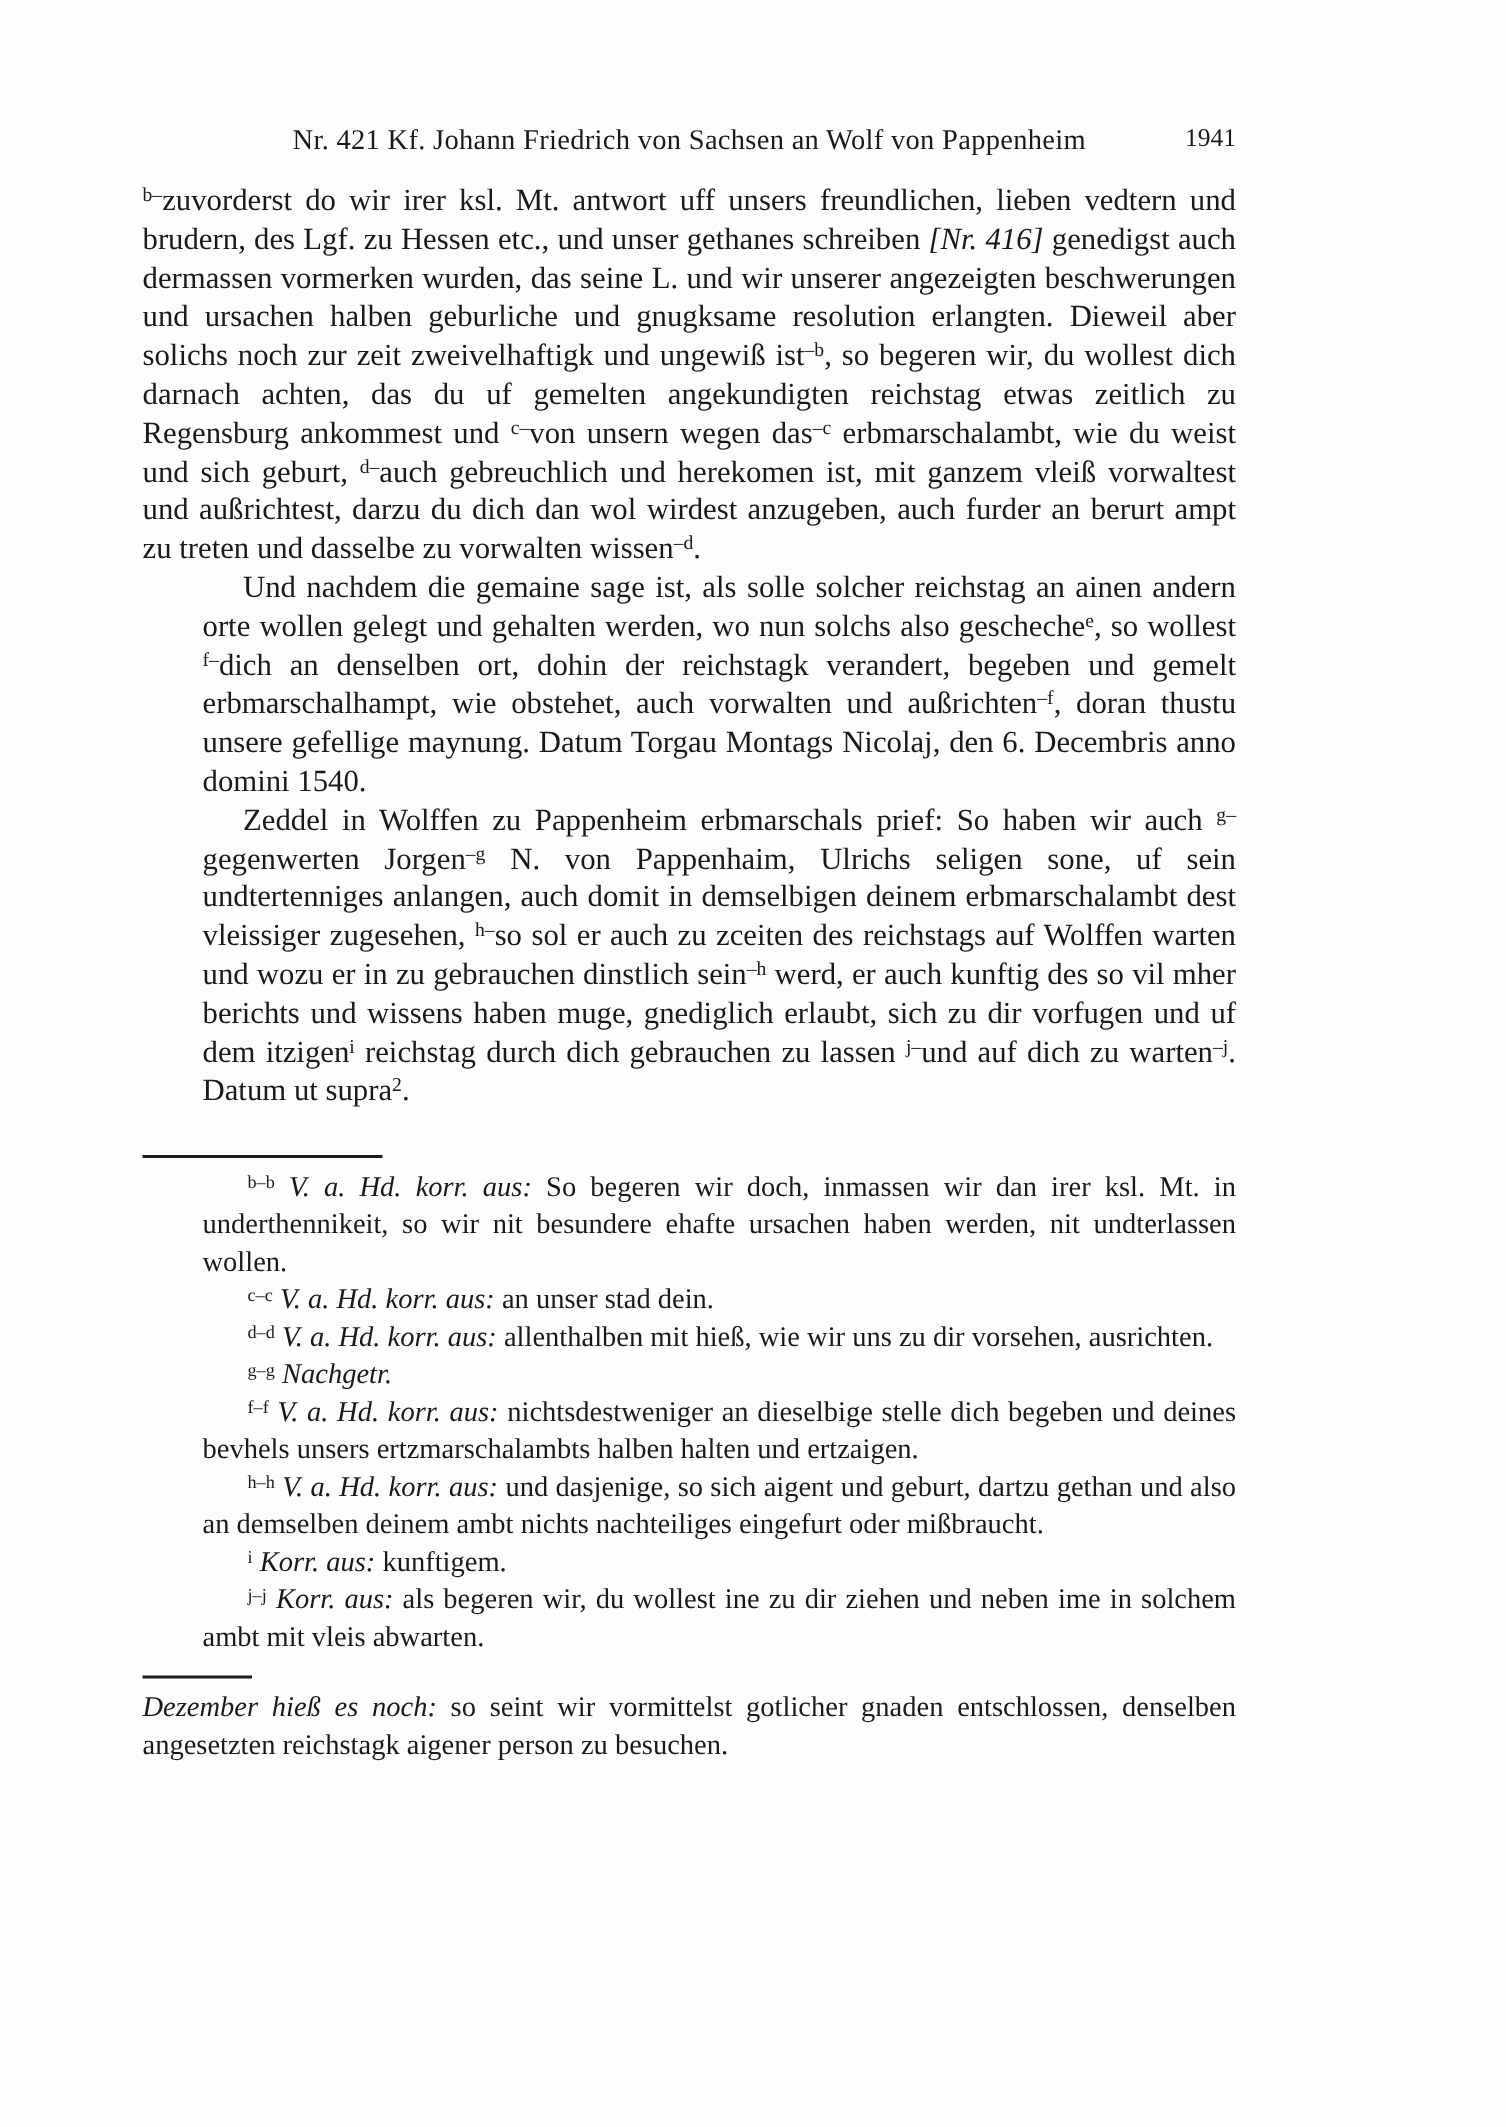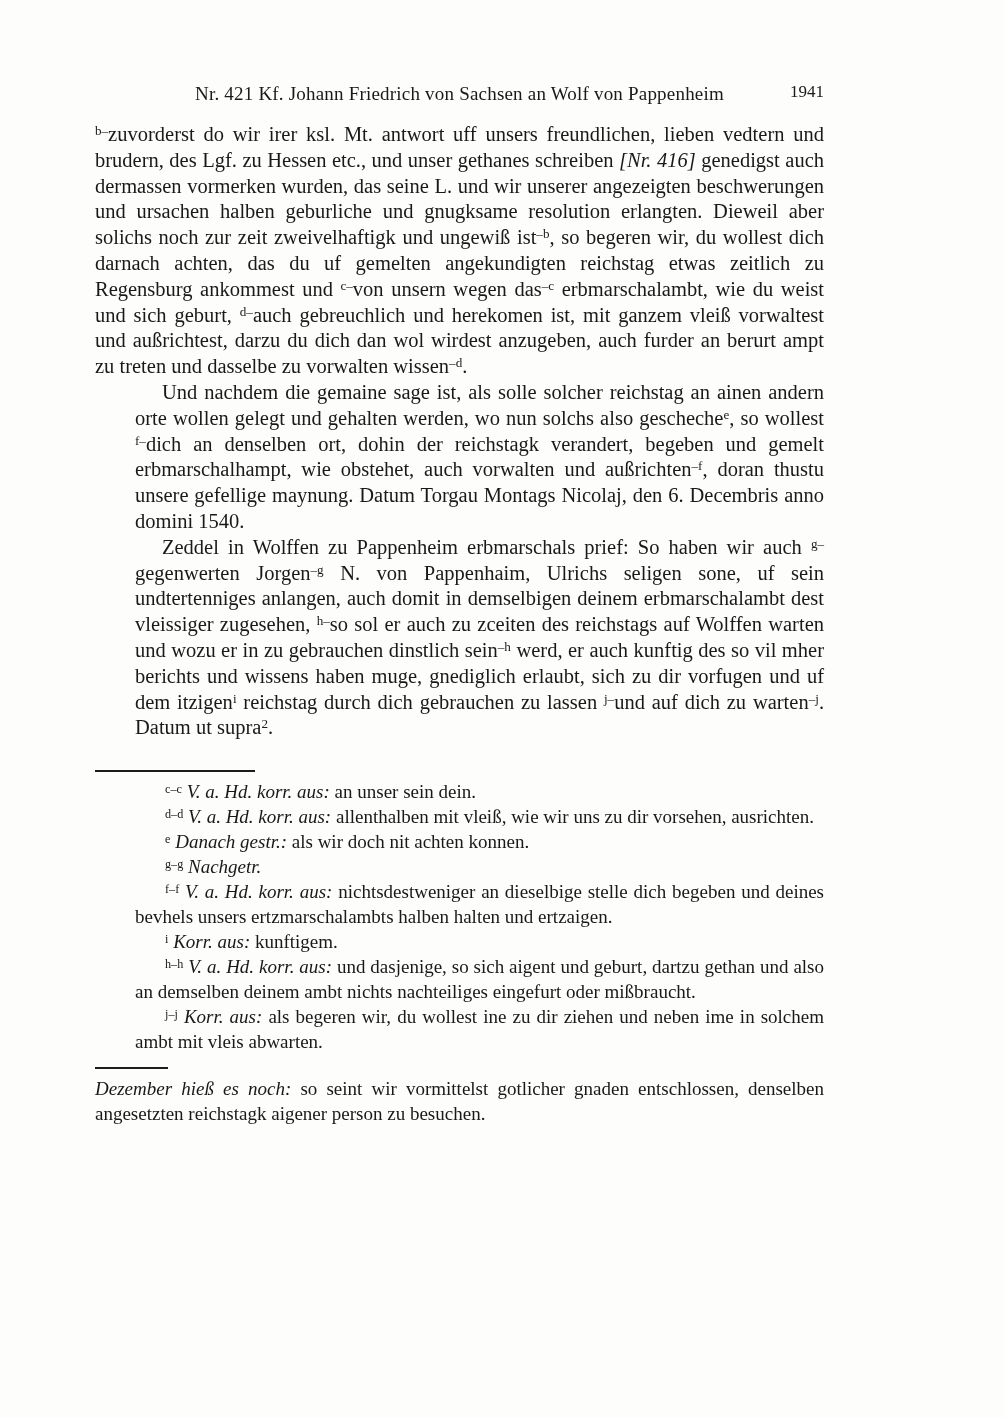--- a/index.html
+++ b/index.html
@@ -87,27 +87,27 @@
 
   <div class="letter-text">
       <p class="para"><sup>b–</sup><span>zuvorderst do wir irer ksl. Mt. antwort uff unsers freundlichen, lieben vedtern und brudern, des Lgf. zu Hessen etc., und unser gethanes schreiben </span><i>[Nr. 416]</i><span> genedigst auch dermassen vormerken wurden, das seine L. und wir unserer angezeigten beschwerungen und ursachen halben geburliche und gnugksame resolution erlangten. Dieweil aber solichs noch zur zeit zweivelhaftigk und ungewiß ist</span><sup>–b</sup><span>, so begeren wir, du wollest dich darnach achten, das du uf gemelten angekundigten reichstag etwas zeitlich zu Regensburg ankommest und </span><sup>c–</sup><span>von unsern wegen das</span><sup>–c</sup><span> erbmarschalambt, wie du weist und sich geburt, </span><sup>d–</sup><span>auch gebreuchlich und herekomen ist, mit ganzem vleiß vorwaltest und außrichtest, darzu du dich dan wol wirdest anzugeben, auch furder an berurt ampt zu treten und dasselbe zu vorwalten wissen</span><sup>–d</sup><span>.</span></p>
       <p class="para indent"><span>Und nachdem die gemaine sage ist, als solle solcher reichstag an ainen andern orte wollen gelegt und gehalten werden, wo nun solchs also gescheche</span><sup>e</sup><span>, so wollest </span><sup>f–</sup><span>dich an denselben ort, dohin der reichstagk verandert, begeben und gemelt erbmarschalhampt, wie obstehet, auch vorwalten und außrichten</span><sup>–f</sup><span>, doran thustu unsere gefellige maynung. Datum Torgau Montags Nicolaj, den 6. Decembris anno domini 1540.</span></p>
       <p class="para indent"><span>Zeddel in Wolffen zu Pappenheim erbmarschals prief: So haben wir auch </span><sup>g–</sup><span>gegenwerten Jorgen</span><sup>–g</sup><span> N. von Pappenhaim, Ulrichs seligen sone, uf sein undtertenniges anlangen, auch domit in demselbigen deinem erbmarschalambt dest vleissiger zugesehen, </span><sup>h–</sup><span>so sol er auch zu zceiten des reichstags auf Wolffen warten und wozu er in zu gebrauchen dinstlich sein</span><sup>–h</sup><span> werd, er auch kunftig des so vil mher berichts und wissens haben muge, gnediglich erlaubt, sich zu dir vorfugen und uf dem itzigen</span><sup>i</sup><span> reichstag durch dich gebrauchen zu lassen </span><sup>j–</sup><span>und auf dich zu warten</span><sup>–j</sup><span>. Datum ut supra</span><sup>2</sup><span>.</span></p>
     </div>
 
   <hr class="rule apparatus-rule">
 
   <div class="fn-block">
-      <p class="para indent"><sup>c–c</sup><span> </span><i>V. a. Hd. korr. aus:</i><span> an unser sein dein.</span></p>
-      <p class="para indent"><sup>d–d</sup><span> </span><i>V. a. Hd. korr. aus:</i><span> allenthalben mit vleiß, wie wir uns zu dir vorsehen, ausrichten.</span></p>
-      <p class="para indent"><sup>e</sup><span> </span><i>Danach gestr.:</i><span> als wir doch nit achten konnen.</span></p>
+      <p class="para indent"><sup>b–b</sup><span> </span><i>V. a. Hd. korr. aus:</i><span> So begeren wir doch, inmassen wir dan irer ksl. Mt. in underthennikeit, so wir nit besundere ehafte ursachen haben werden, nit undterlassen wollen.</span></p>
+      <p class="para indent"><sup>c–c</sup><span> </span><i>V. a. Hd. korr. aus:</i><span> an unser stad dein.</span></p>
+      <p class="para indent"><sup>d–d</sup><span> </span><i>V. a. Hd. korr. aus:</i><span> allenthalben mit hieß, wie wir uns zu dir vorsehen, ausrichten.</span></p>
       <p class="para indent"><sup>g–g</sup><span> </span><i>Nachgetr.</i></p>
       <p class="para indent"><sup>f–f</sup><span> </span><i>V. a. Hd. korr. aus:</i><span> nichtsdestweniger an dieselbige stelle dich begeben und deines bevhels unsers ertzmarschalambts halben halten und ertzaigen.</span></p>
+      <p class="para indent"><sup>h–h</sup><span> </span><i>V. a. Hd. korr. aus:</i><span> und dasjenige, so sich aigent und geburt, dartzu gethan und also an demselben deinem ambt nichts nachteiliges eingefurt oder mißbraucht.</span></p>
       <p class="para indent"><sup>i</sup><span> </span><i>Korr. aus:</i><span> kunftigem.</span></p>
-      <p class="para indent"><sup>h–h</sup><span> </span><i>V. a. Hd. korr. aus:</i><span> und dasjenige, so sich aigent und geburt, dartzu gethan und also an demselben deinem ambt nichts nachteiliges eingefurt oder mißbraucht.</span></p>
       <p class="para indent"><sup>j–j</sup><span> </span><i>Korr. aus:</i><span> als begeren wir, du wollest ine zu dir ziehen und neben ime in solchem ambt mit vleis abwarten.</span></p>
     </div>
 
   <hr class="rule continuation-rule">
 
   <div class="fn-block">
       <p class="para"><i>Dezember hieß es noch:</i><span> so seint wir vormittelst gotlicher gnaden entschlossen, denselben angesetzten reichstagk aigener person zu besuchen.</span></p>
     </div>
 
 </div>

